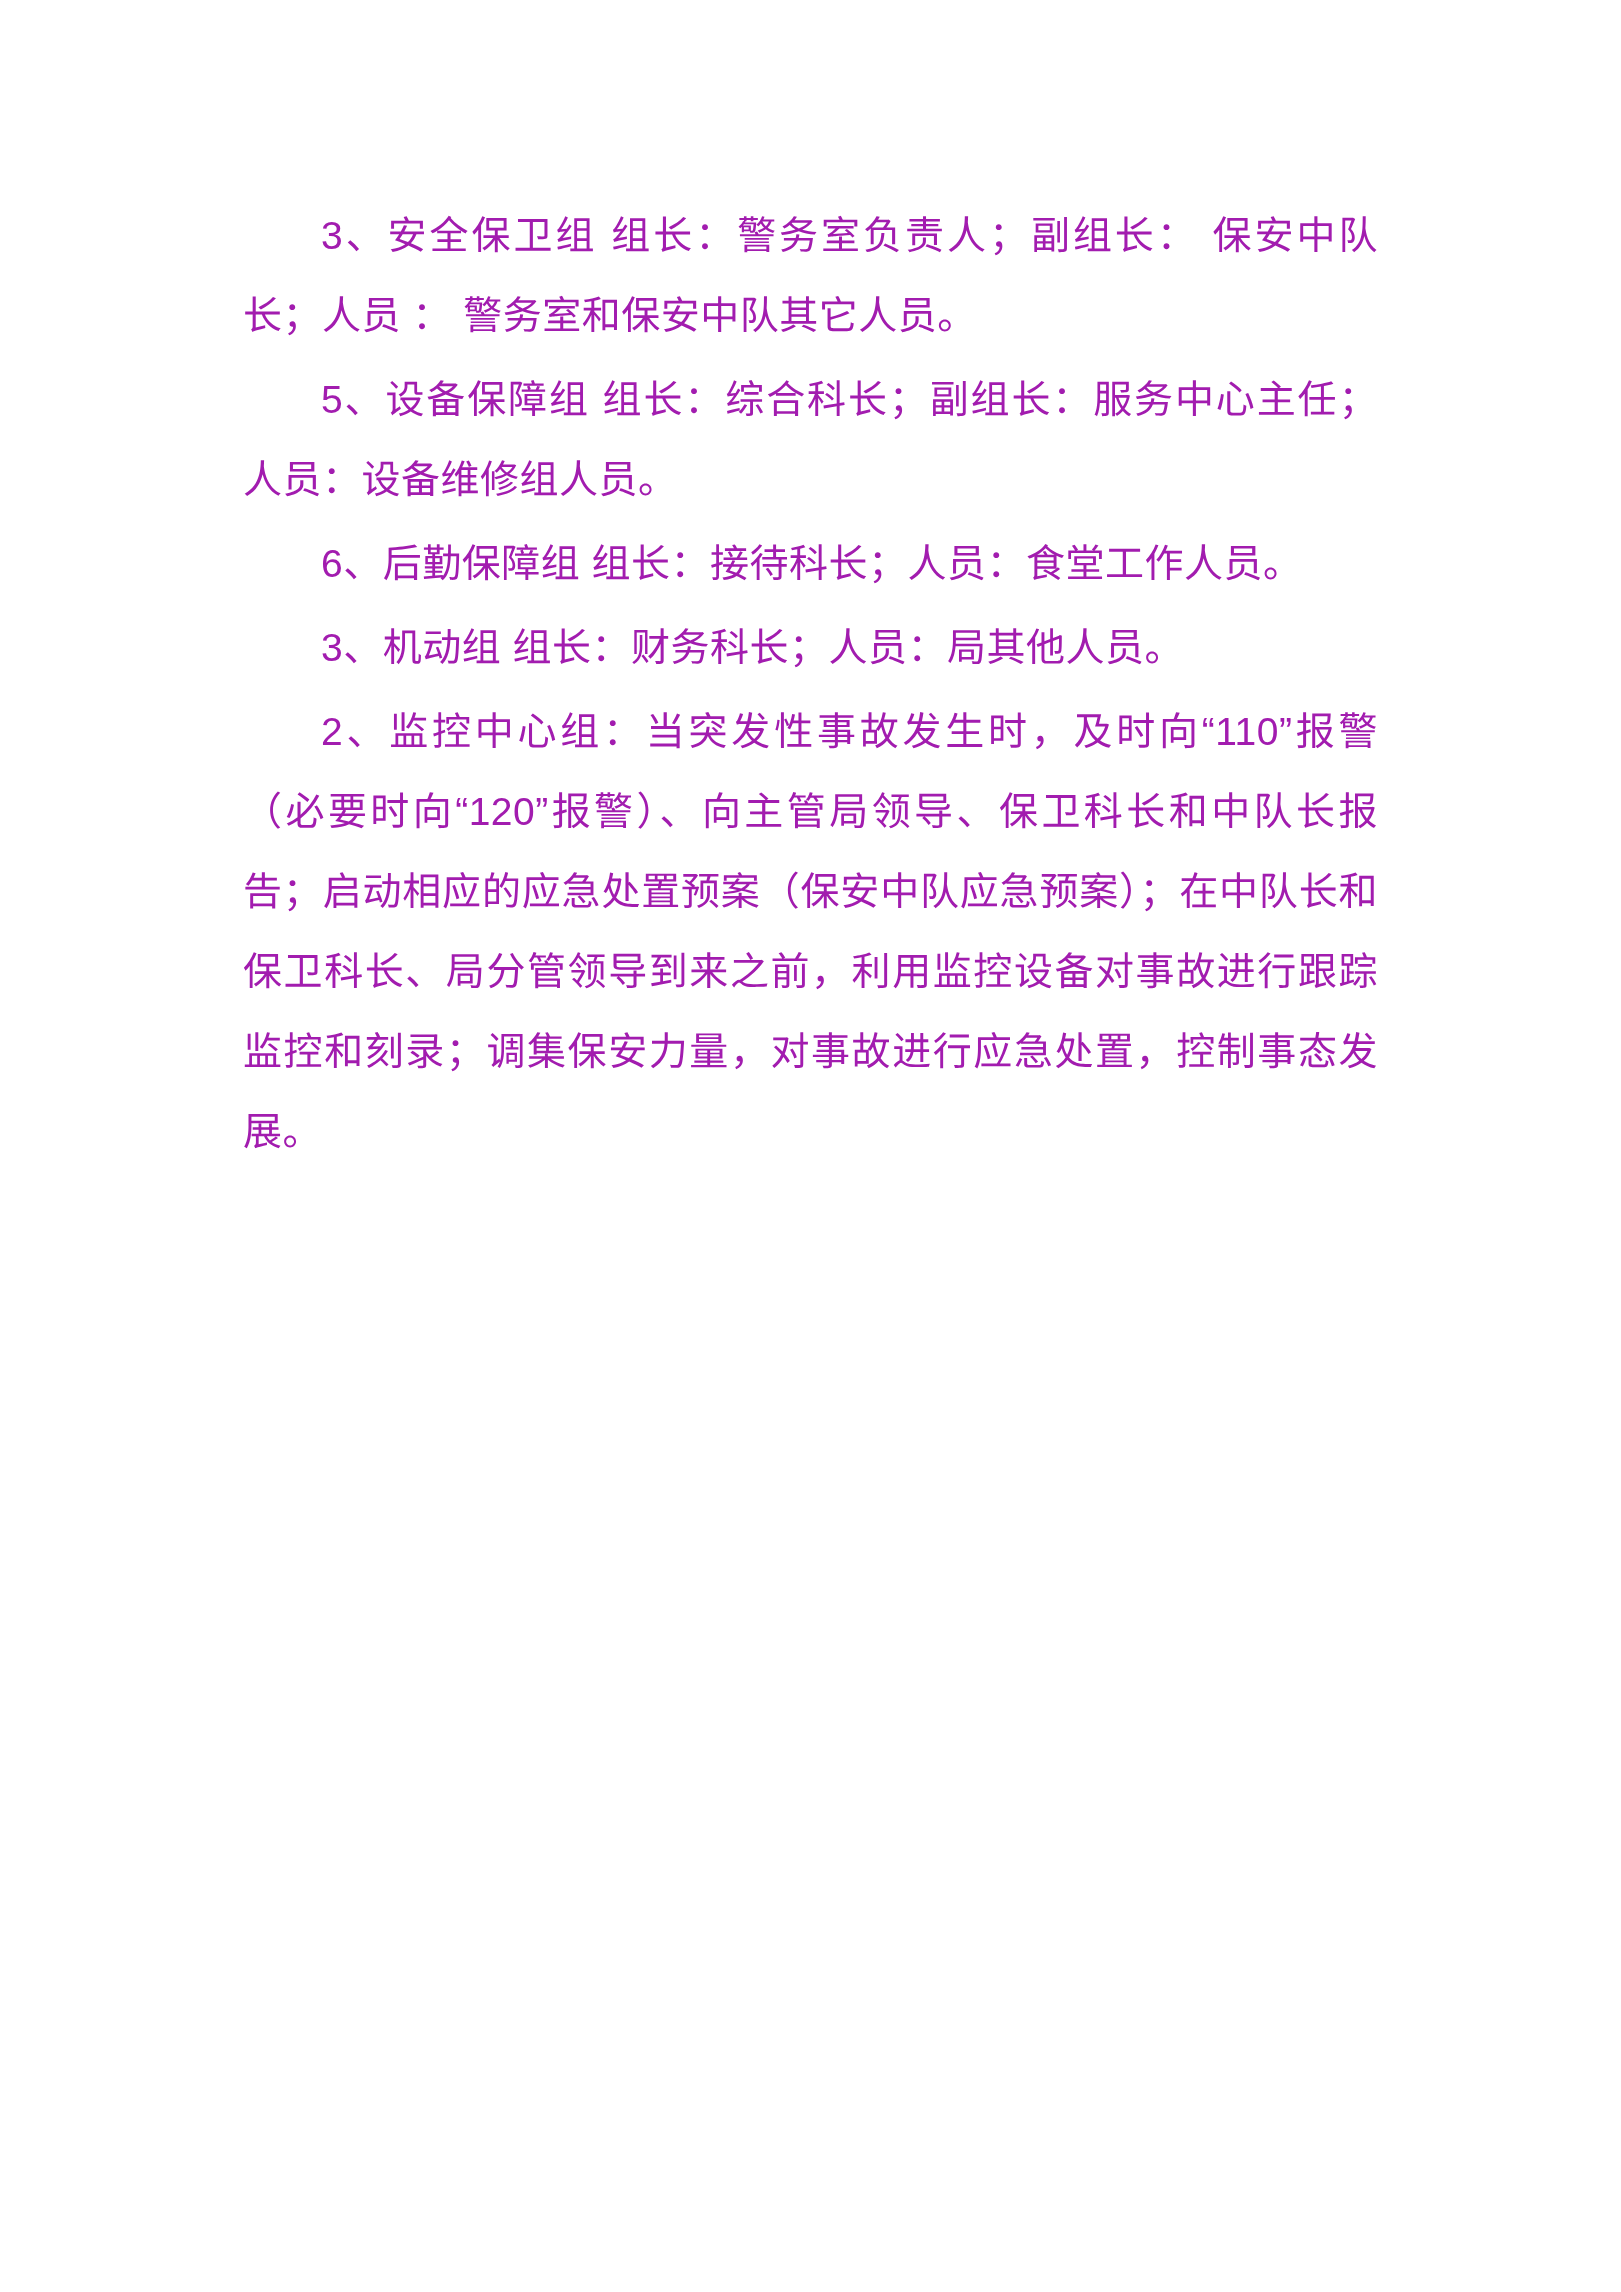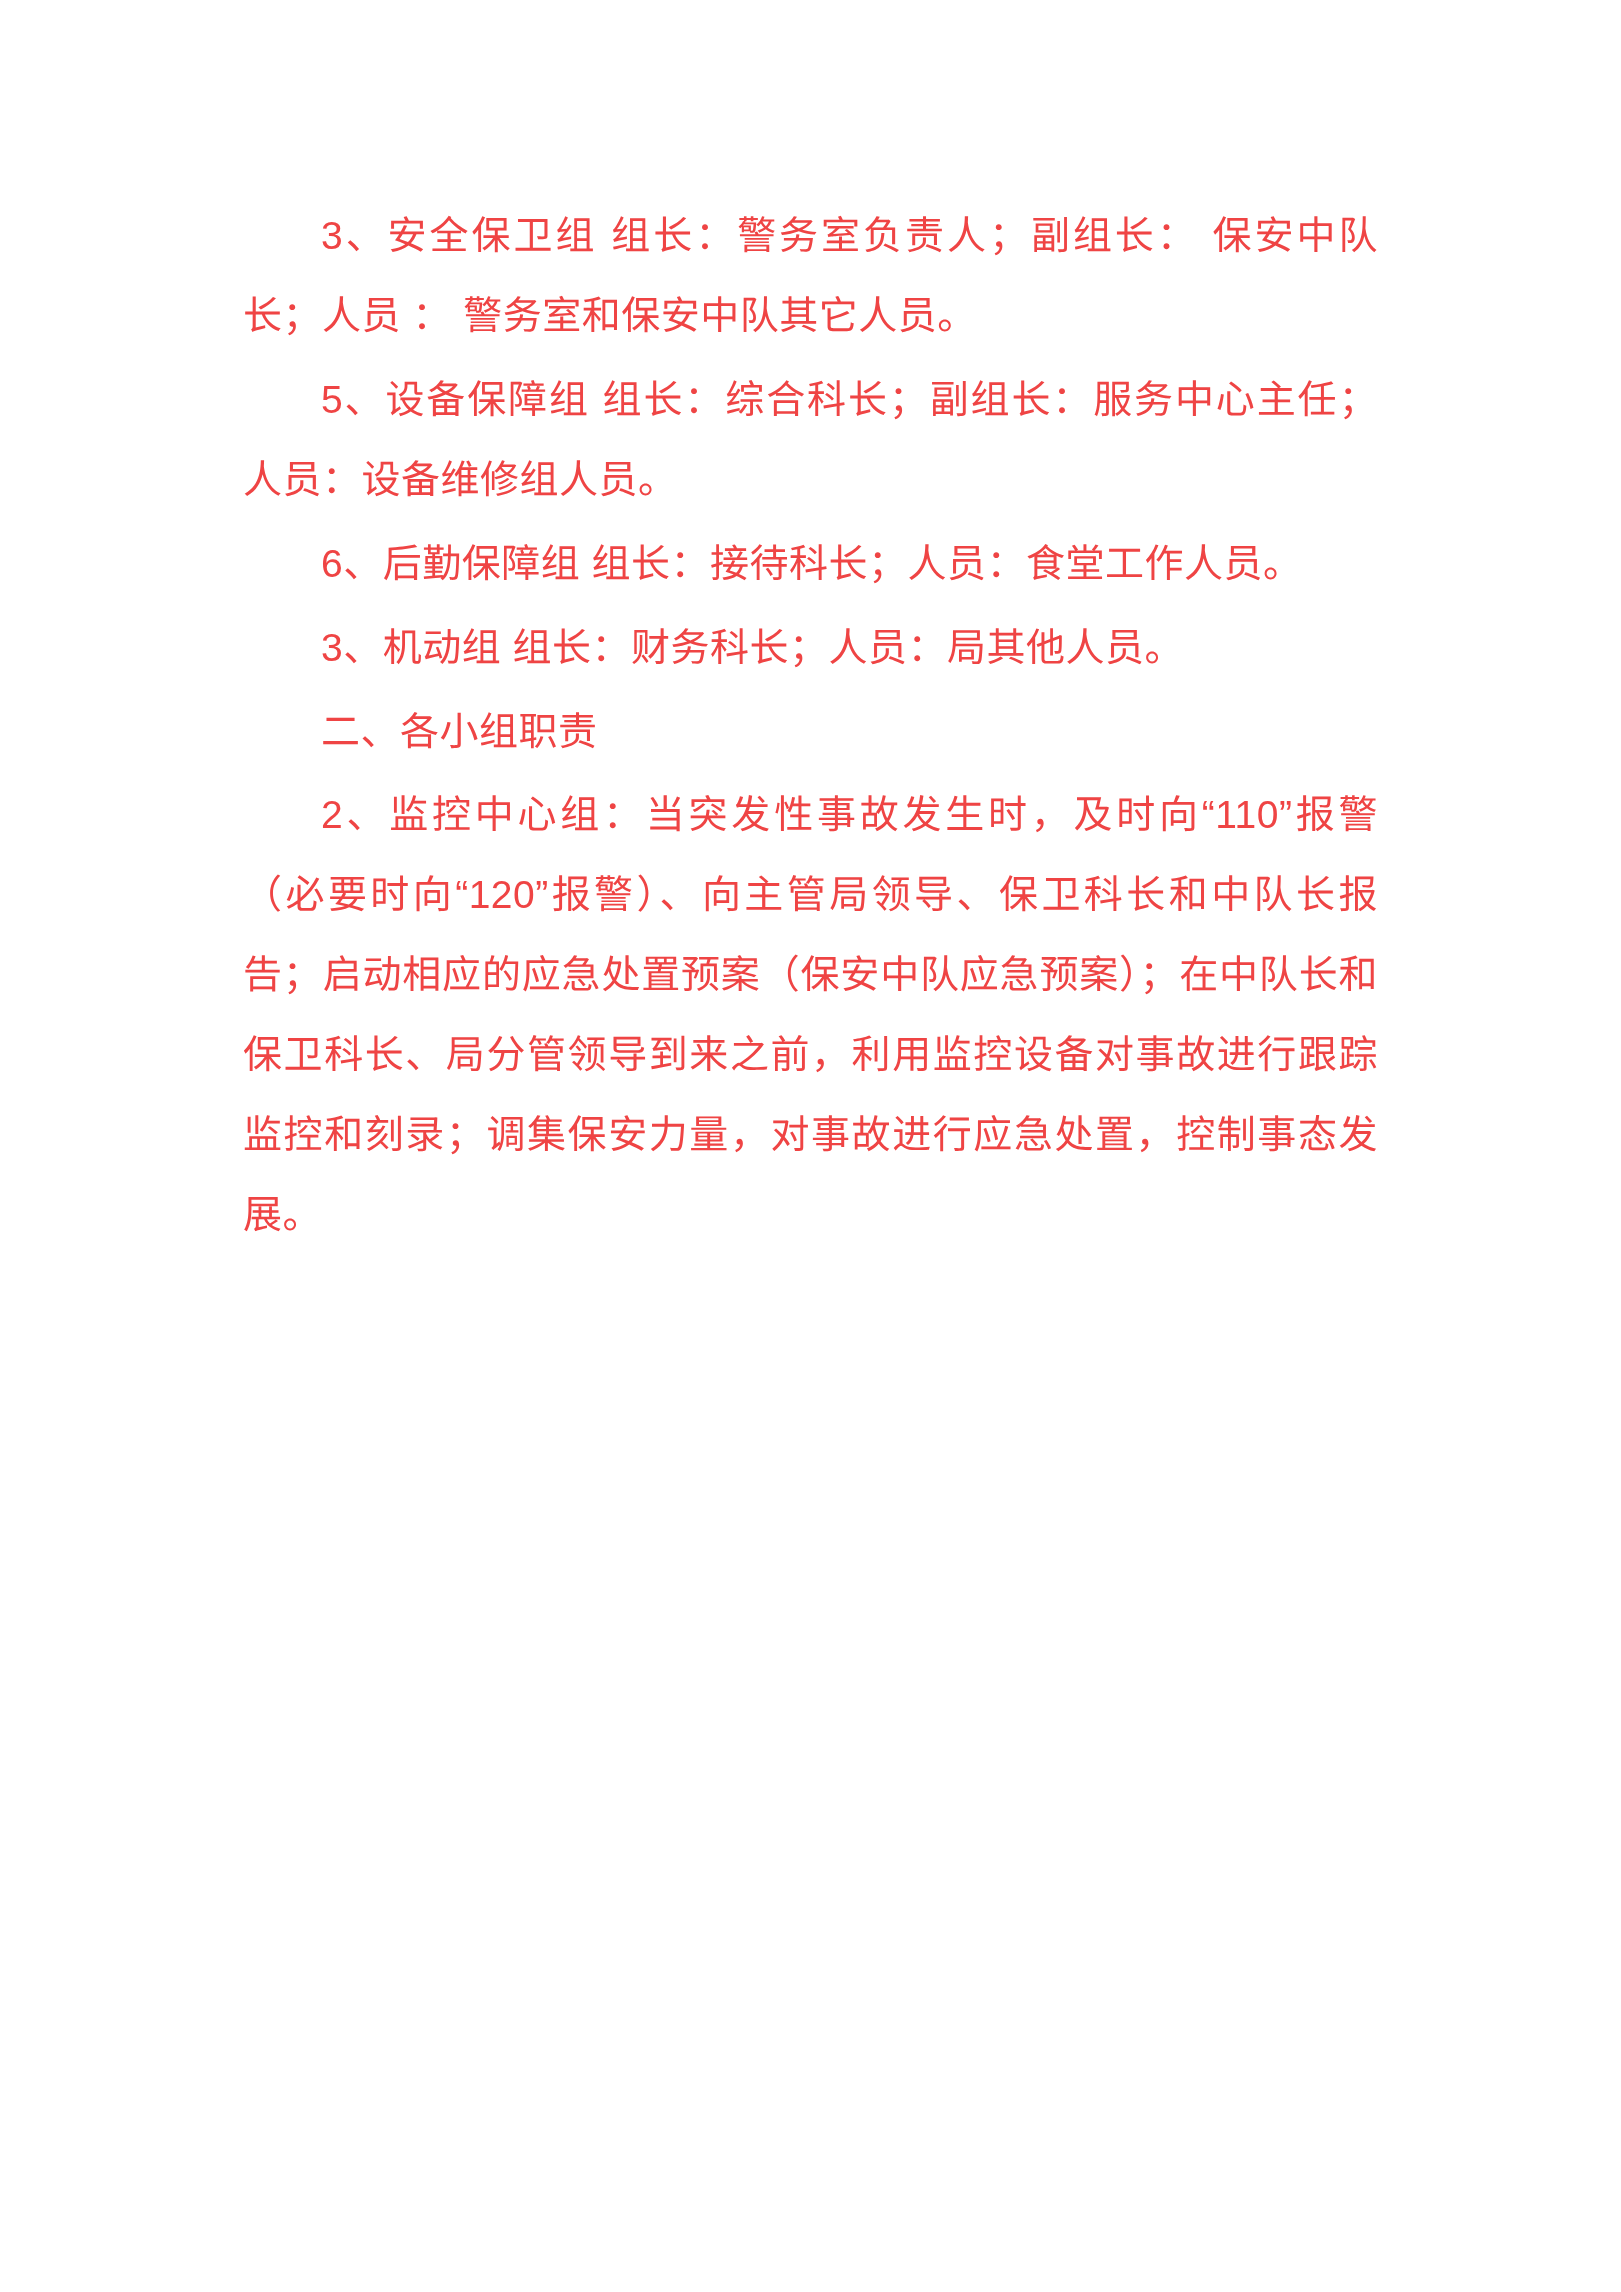--- a/index.html
+++ b/index.html
@@ -20,35 +20,34 @@
   .doc-body {
     position: absolute;
     left: 243px;
     top: 196px;
     width: 1135px;
   }
   .para {
     font-family: "Liberation Sans", "DejaVu Sans", sans-serif;
     font-size: 39px;
     line-height: 80px;
-    color: #ef4444;
+    color: #a21caf;
     text-align: justify;
     text-justify: inter-ideograph;
     margin: 0 0 3.9px 0;
     text-indent: 78px;
     letter-spacing: 0.5px;
     font-weight: 500;
   }
 </style>
 </head>
 <body>
 
 <div class="page">
   <div class="doc-body">
     <p class="para">3、安全保卫组 组长：警务室负责人；副组长： 保安中队长；人员 ： 警务室和保安中队其它人员。</p>
     <p class="para">5、设备保障组 组长：综合科长；副组长：服务中心主任；人员：设备维修组人员。</p>
     <p class="para">6、后勤保障组 组长：接待科长；人员：食堂工作人员。</p>
     <p class="para">3、机动组 组长：财务科长；人员：局其他人员。</p>
-    <p class="para">二、各小组职责</p>
     <p class="para">2、监控中心组：当突发性事故发生时，及时向“110”报警（必要时向“120”报警）、向主管局领导、保卫科长和中队长报告；启动相应的应急处置预案（保安中队应急预案）；在中队长和保卫科长、局分管领导到来之前，利用监控设备对事故进行跟踪监控和刻录；调集保安力量，对事故进行应急处置，控制事态发展。</p>
   </div>
 </div>
 
 
 </body></html>

